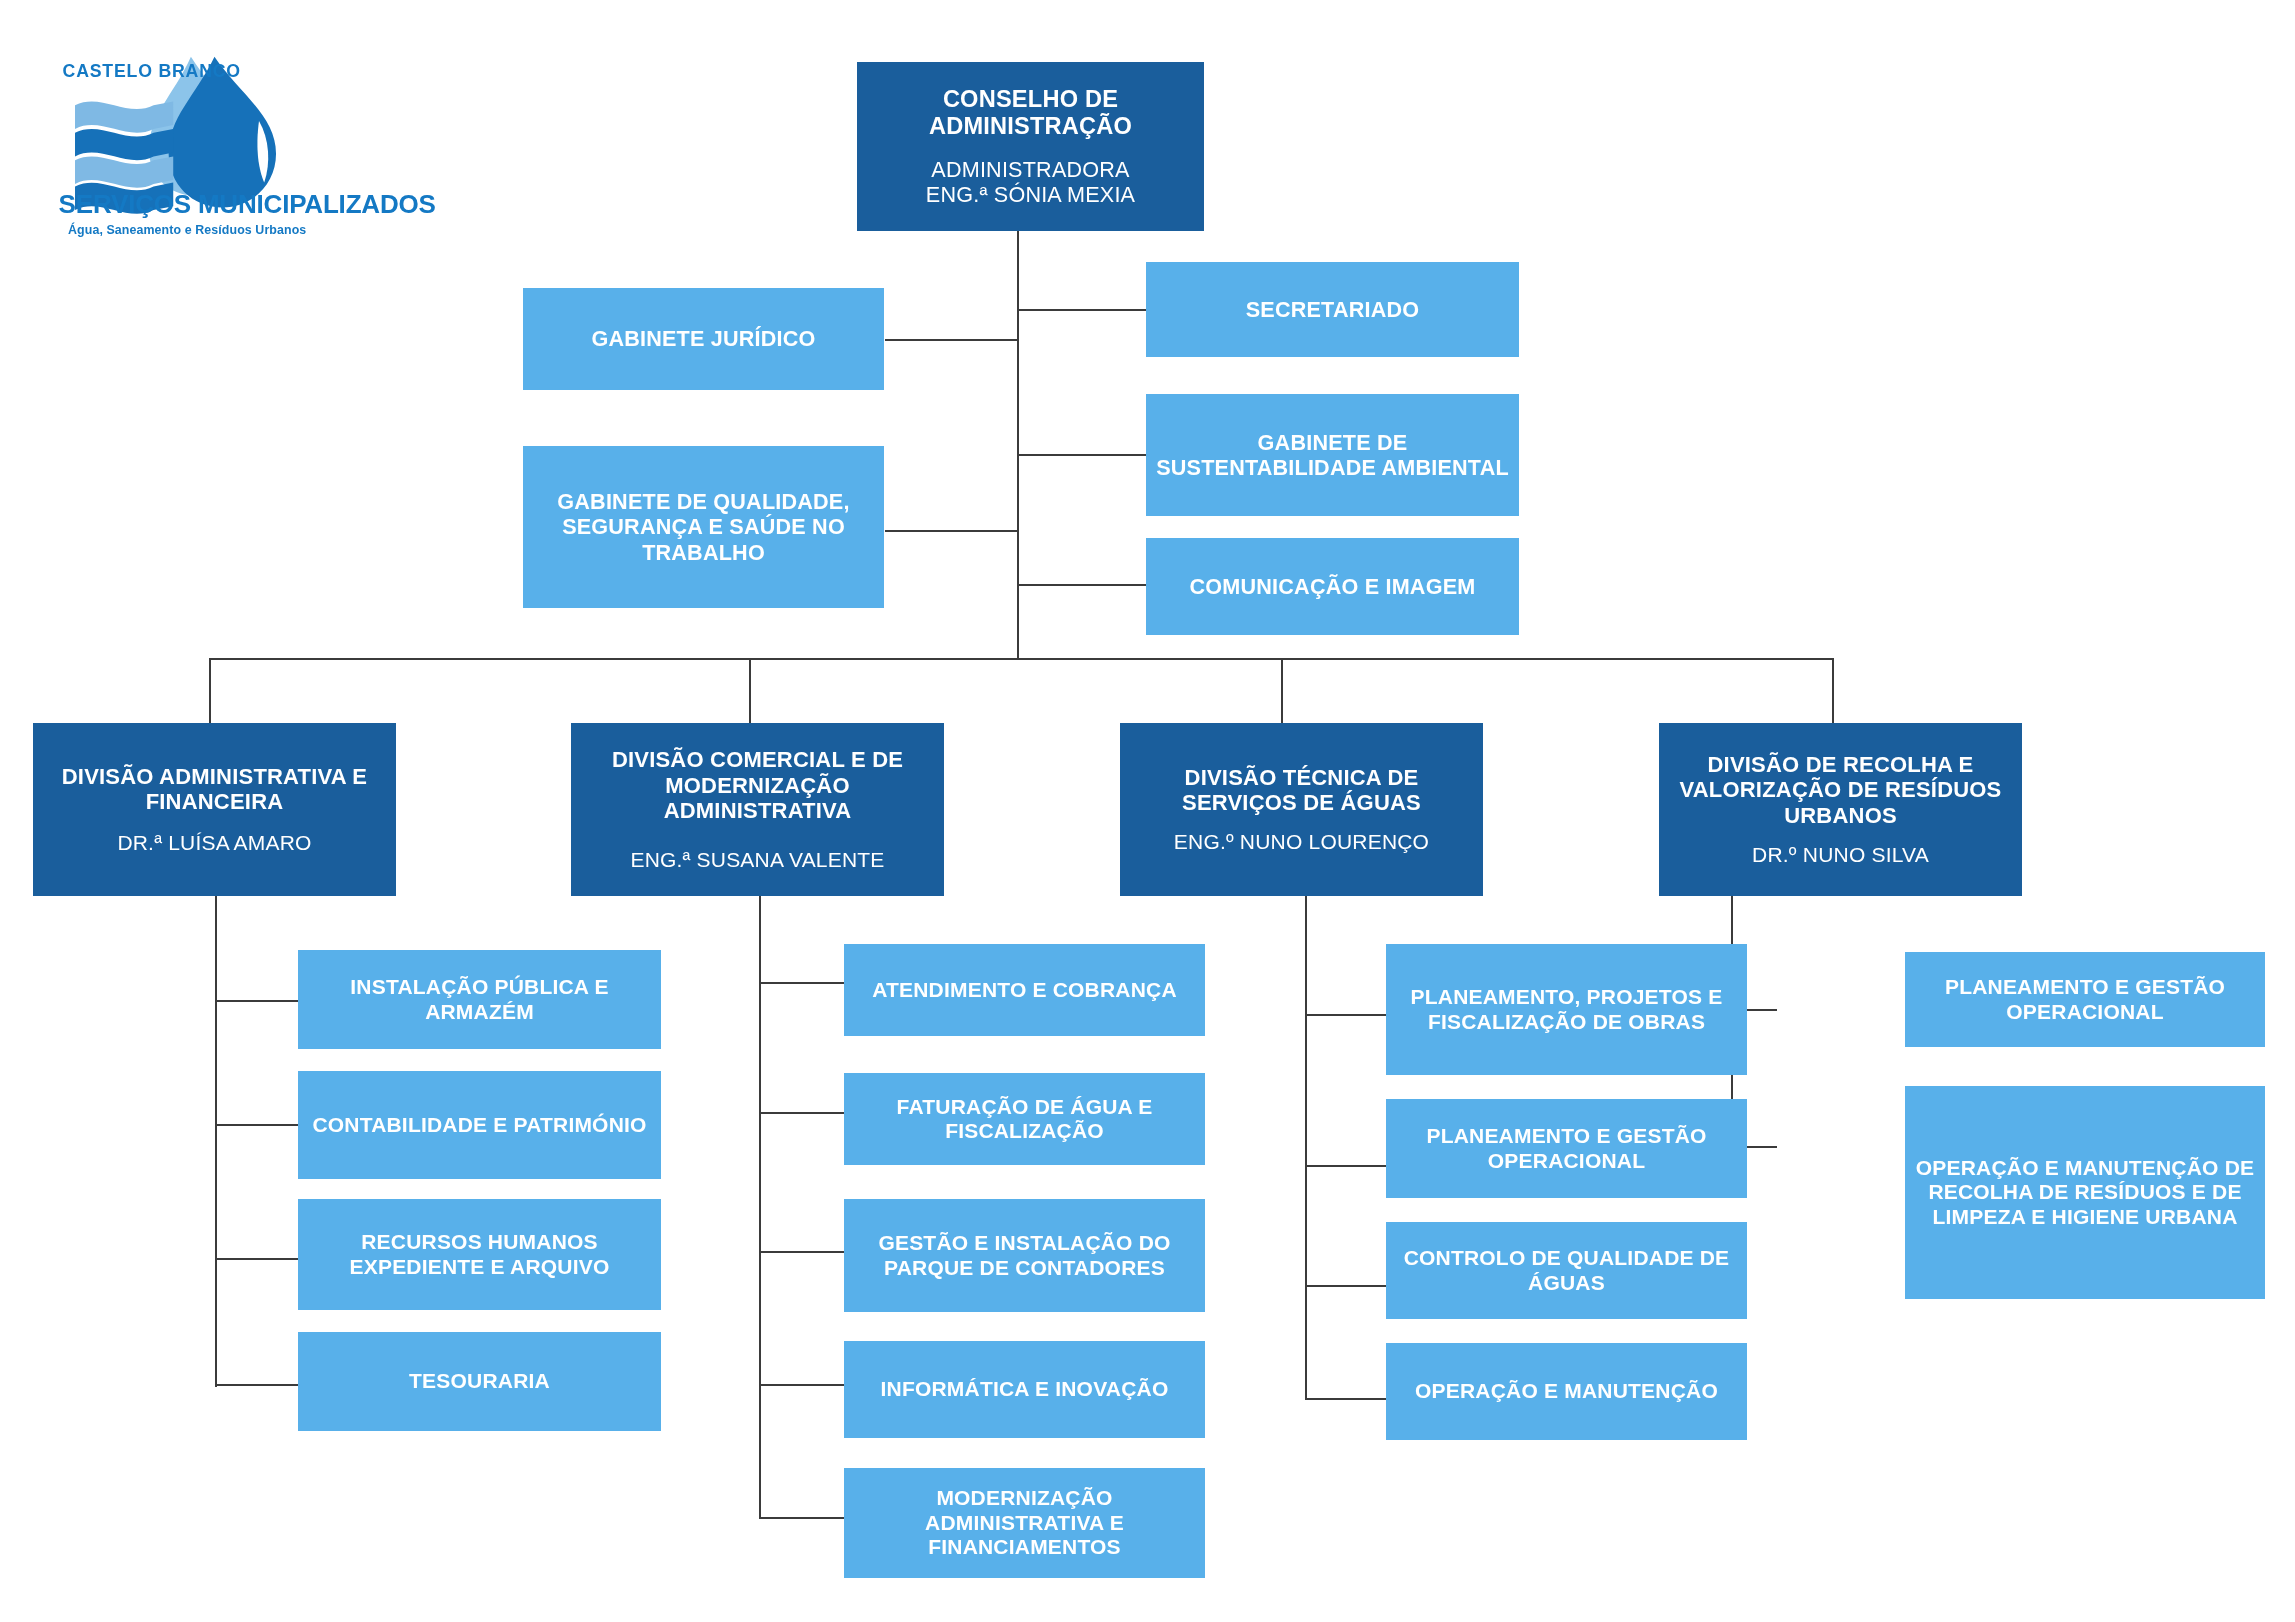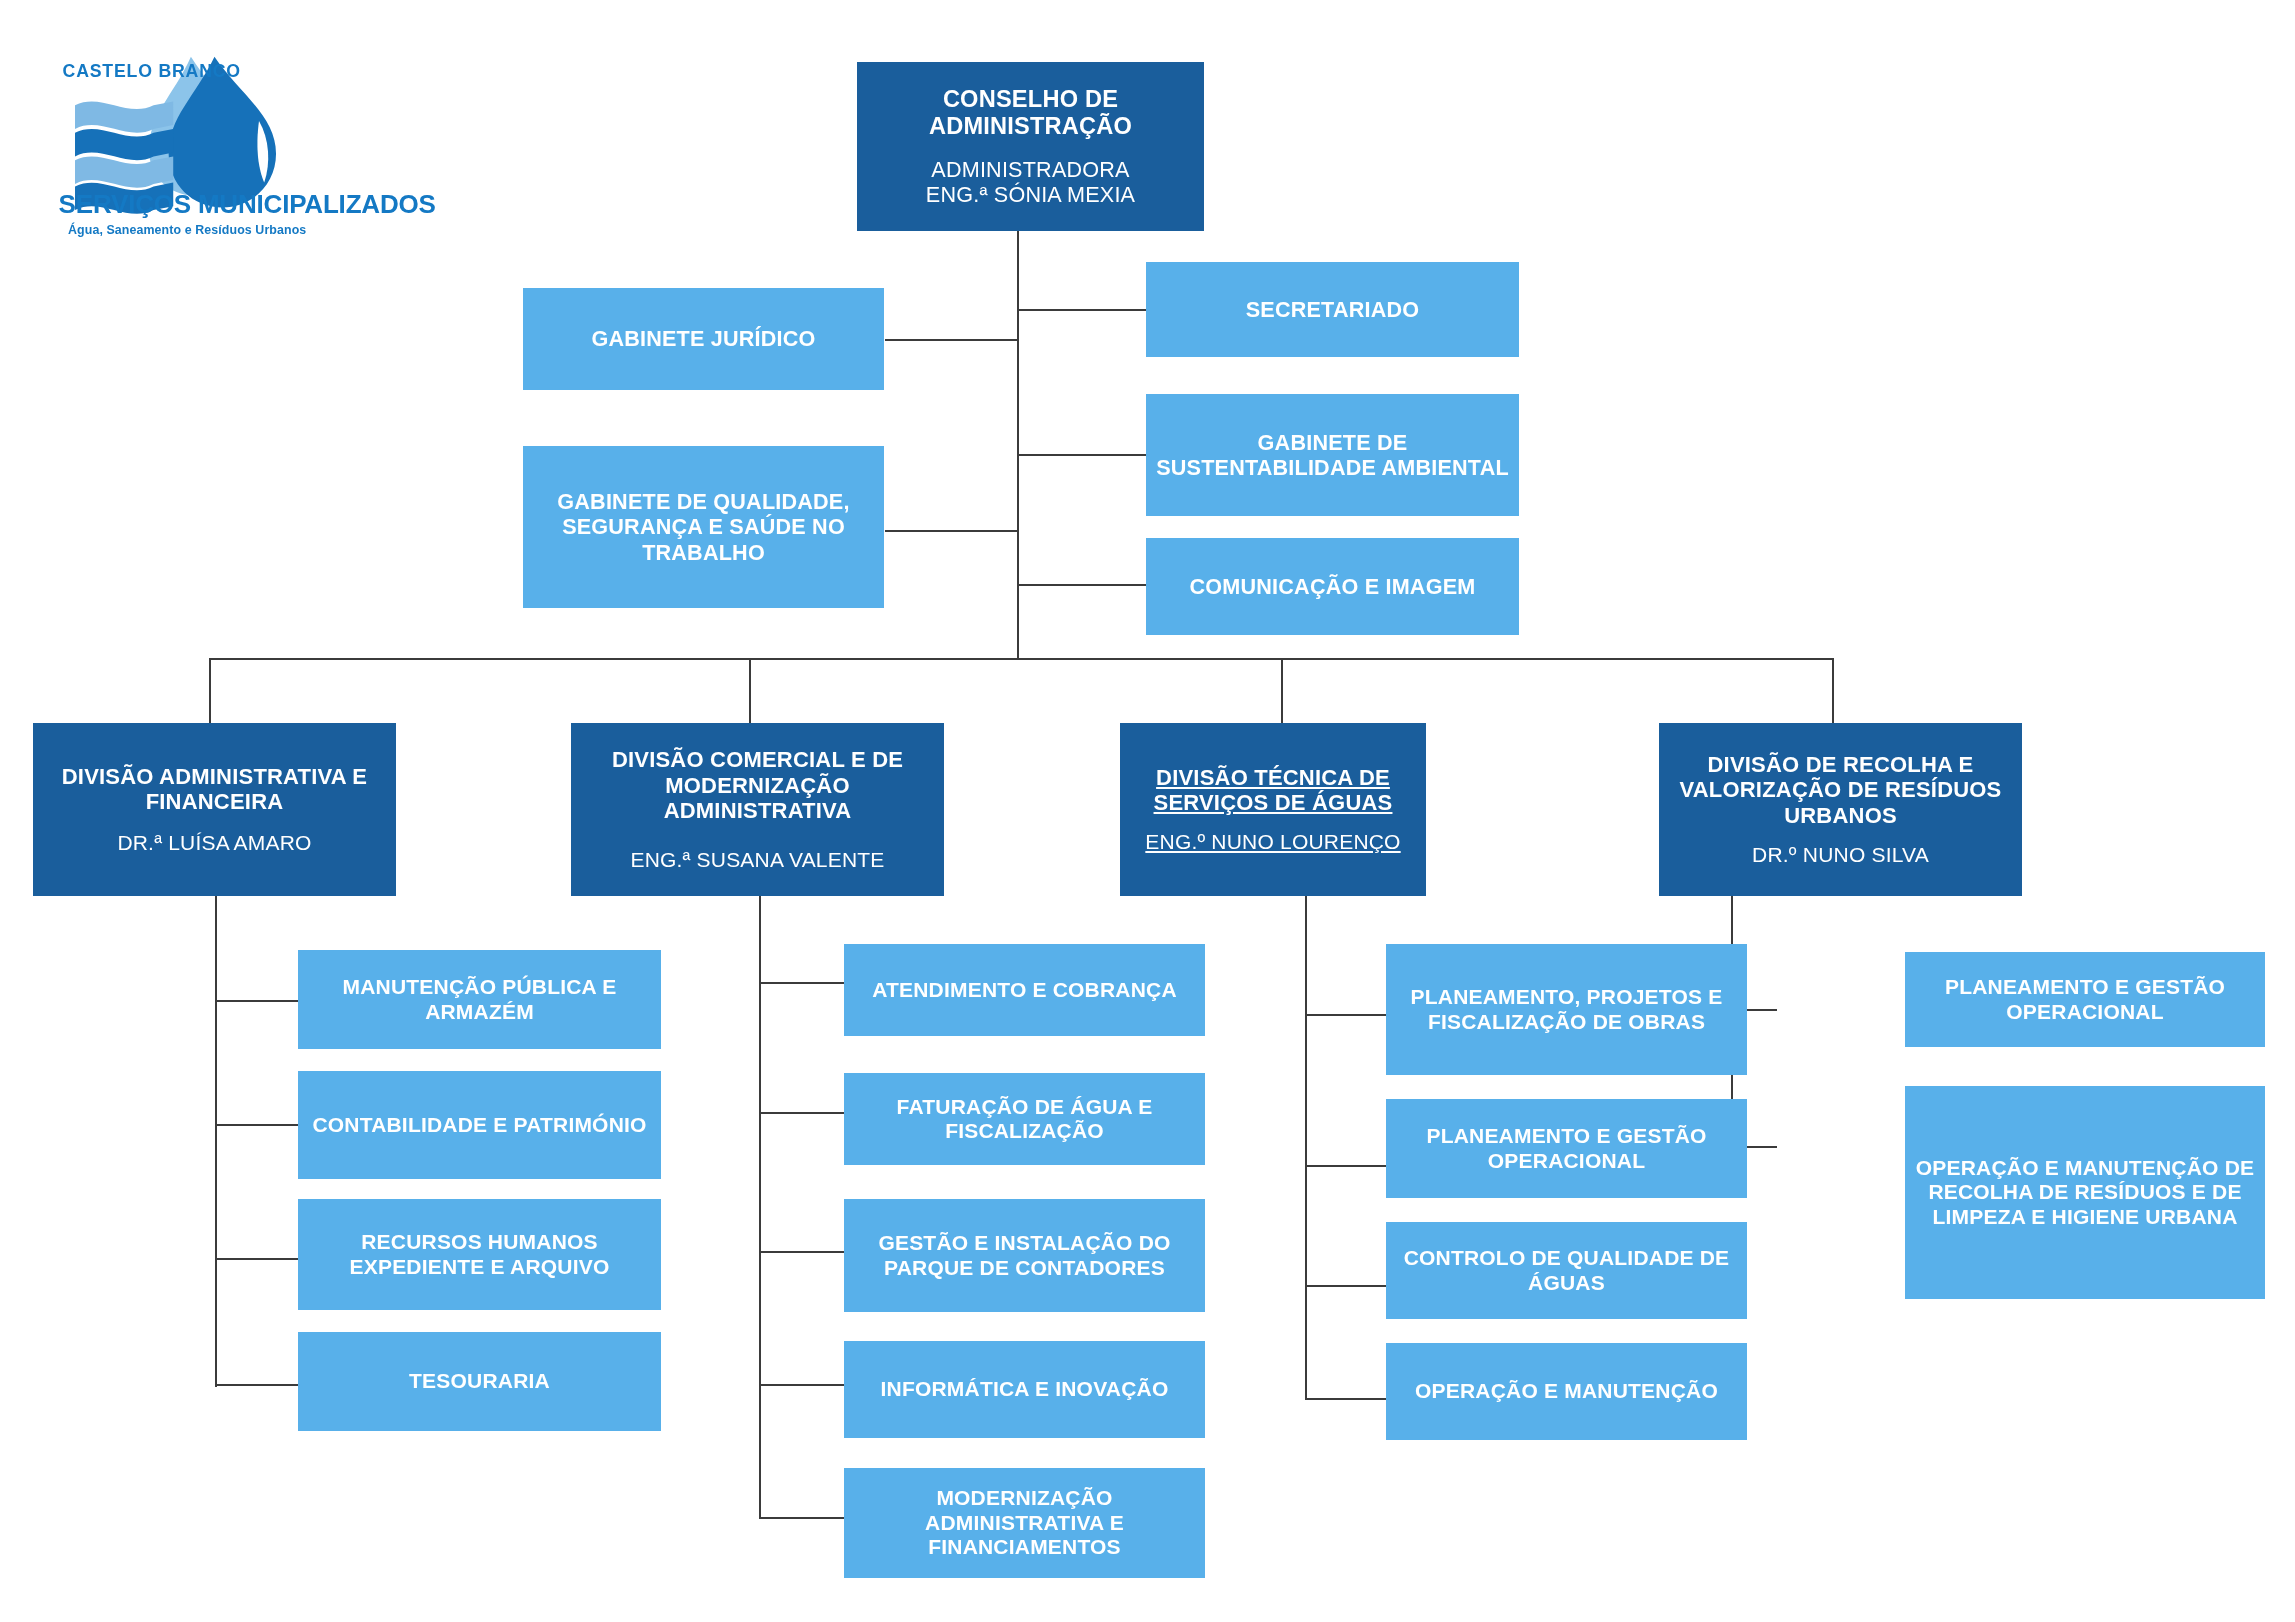--- a/index.html
+++ b/index.html
@@ -113,32 +113,32 @@
   <div class="box dark" style="left:33px;top:723px;width:363px;height:173px;font-size:22px;padding:0 2px;">
     <span class="ttl">DIVISÃO ADMINISTRATIVA E FINANCEIRA</span>
     <span class="sub" style="margin-top:15.7px;font-size:21px;">DR.ª LUÍSA AMARO</span>
   </div>
 
   <div class="box dark" style="left:571px;top:723px;width:373px;height:173px;font-size:22px;padding:0 7.9px;">
     <span class="ttl">DIVISÃO COMERCIAL E DE MODERNIZAÇÃO ADMINISTRATIVA</span>
     <span class="sub" style="margin-top:24px;font-size:21px;">ENG.ª SUSANA VALENTE</span>
   </div>
 
-  <div class="box dark" style="left:1120px;top:723px;width:306px;height:173px;font-size:22px;padding:0 9.2px;text-decoration:underline;">
+  <div class="box dark" style="left:1120px;top:723px;width:363px;height:173px;font-size:22px;padding:0 9.2px;">
     <span class="ttl">DIVISÃO TÉCNICA DE SERVIÇOS DE ÁGUAS</span>
     <span class="sub" style="margin-top:14.4px;font-size:21px;">ENG.º NUNO LOURENÇO</span>
   </div>
 
   <div class="box dark" style="left:1659px;top:723px;width:363px;height:173px;font-size:22px;padding:0 9.2px;">
     <span class="ttl">DIVISÃO DE RECOLHA E VALORIZAÇÃO DE RESÍDUOS URBANOS</span>
     <span class="sub" style="margin-top:14.4px;font-size:21px;">DR.º NUNO SILVA</span>
   </div>
 
   <div class="box light" style="left:298px;top:950px;width:363px;height:99px;font-size:21px;padding:0 6.5px;">
-    <span>MANUTENÇÃO PÚBLICA E ARMAZÉM</span>
+    <span>INSTALAÇÃO PÚBLICA E ARMAZÉM</span>
   </div>
   <div class="box light" style="left:298px;top:1071px;width:363px;height:108px;font-size:21px;padding:0 6.5px;">
     <span>CONTABILIDADE E PATRIMÓNIO</span>
   </div>
   <div class="box light" style="left:298px;top:1199px;width:363px;height:111px;font-size:21px;padding:0 6.5px;">
     <span>RECURSOS HUMANOS EXPEDIENTE E ARQUIVO</span>
   </div>
   <div class="box light" style="left:298px;top:1332px;width:363px;height:99px;font-size:21px;">
     <span>TESOURARIA</span>
   </div>

